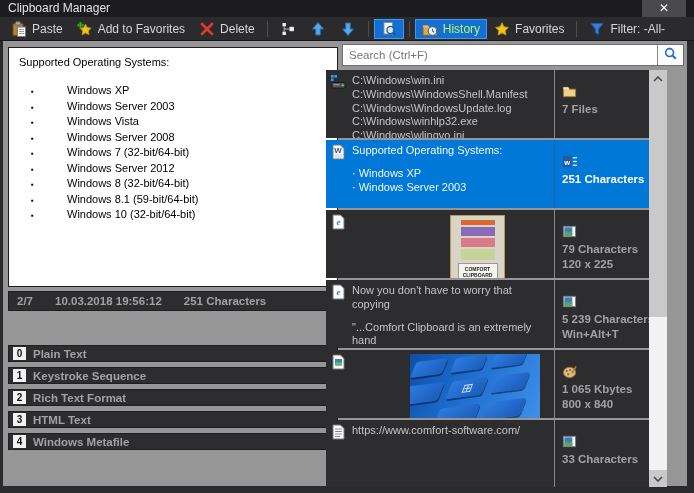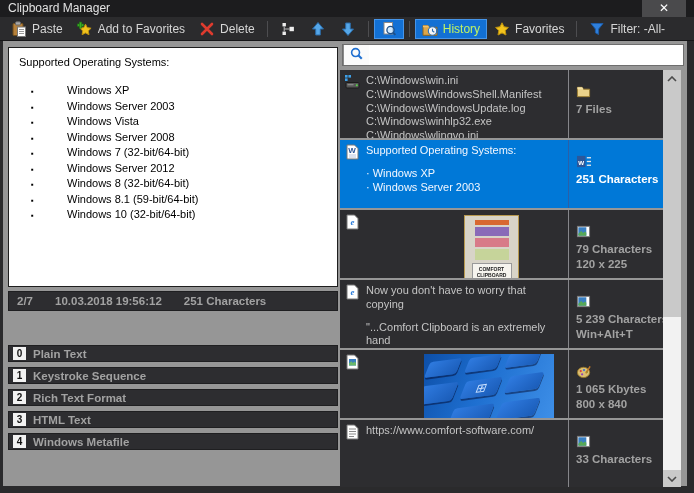--- a/index.html
+++ b/index.html
@@ -45,21 +45,21 @@
              text-align:center; line-height:13px; }
 
   
   .searchbox { position:absolute; left:342px; top:44px; width:342px; height:22px; background:#fff;
                border:1px solid #6e6e6e; display:flex; }
   .searchbox input { flex:1; border:none; outline:none; font-size:11.5px; color:#444; padding:0 6px;
                      font-family:"Liberation Sans","DejaVu Sans",sans-serif; background:transparent; }
   .search-go { width:26px; height:20px; background:#fbfbfb; border-left:1px solid #8a8a8a;
                display:flex; align-items:center; justify-content:center; }
 
-  .hlist { position:absolute; left:340px; top:70px; width:342px; height:417px; overflow:hidden; }
+  .hlist { position:absolute; left:326px; top:70px; width:342px; height:417px; overflow:hidden; }
   .hitem { position:relative; width:323px; height:68px; background:#2d2d30; margin-bottom:2px; overflow:hidden; }
   .hitem.selected { background:#0078d7; }
   .item-icon { position:absolute; left:4px; top:4px; width:16px; height:16px; }
   .item-body { position:absolute; left:26px; top:4px; width:200px; bottom:0; overflow:hidden;
                color:#c4c4c4; font-size:11px; line-height:13.8px; }
   .hitem.selected .item-body { color:#f2f7ff; }
   .item-body .spacer { height:9px; }
   .item-info { position:absolute; left:228px; top:0; bottom:0; width:95px; border-left:1px solid #86868a;
                padding:14px 0 0 7px; color:#a2a2a2; font-size:11.5px; font-weight:bold; }
   .hitem.selected .item-info { border-left-color:#2a5fa8; color:#fff; }
@@ -236,20 +236,21 @@
       <span class="key-box">3</span>
       <span>HTML Text</span>
     </div>
     <div class="paste-row">
       <span class="key-box">4</span>
       <span>Windows Metafile</span>
     </div>
   </div>
 
   <div class="searchbox">
+    <input type="text" placeholder="Search (Ctrl+F)" style="">
     <div class="search-go">
       <span><svg width="15" height="15" viewBox="0 0 16 16">
             <circle cx="7" cy="7" r="4.2" fill="none" stroke="#1f6fd0" stroke-width="1.7"></circle>
             <line x1="10.2" y1="10.2" x2="13.6" y2="13.6" stroke="#1f6fd0" stroke-width="2.2"></line>
           </svg></span>
     </div>
   </div>
 
   <div class="hlist">
 

